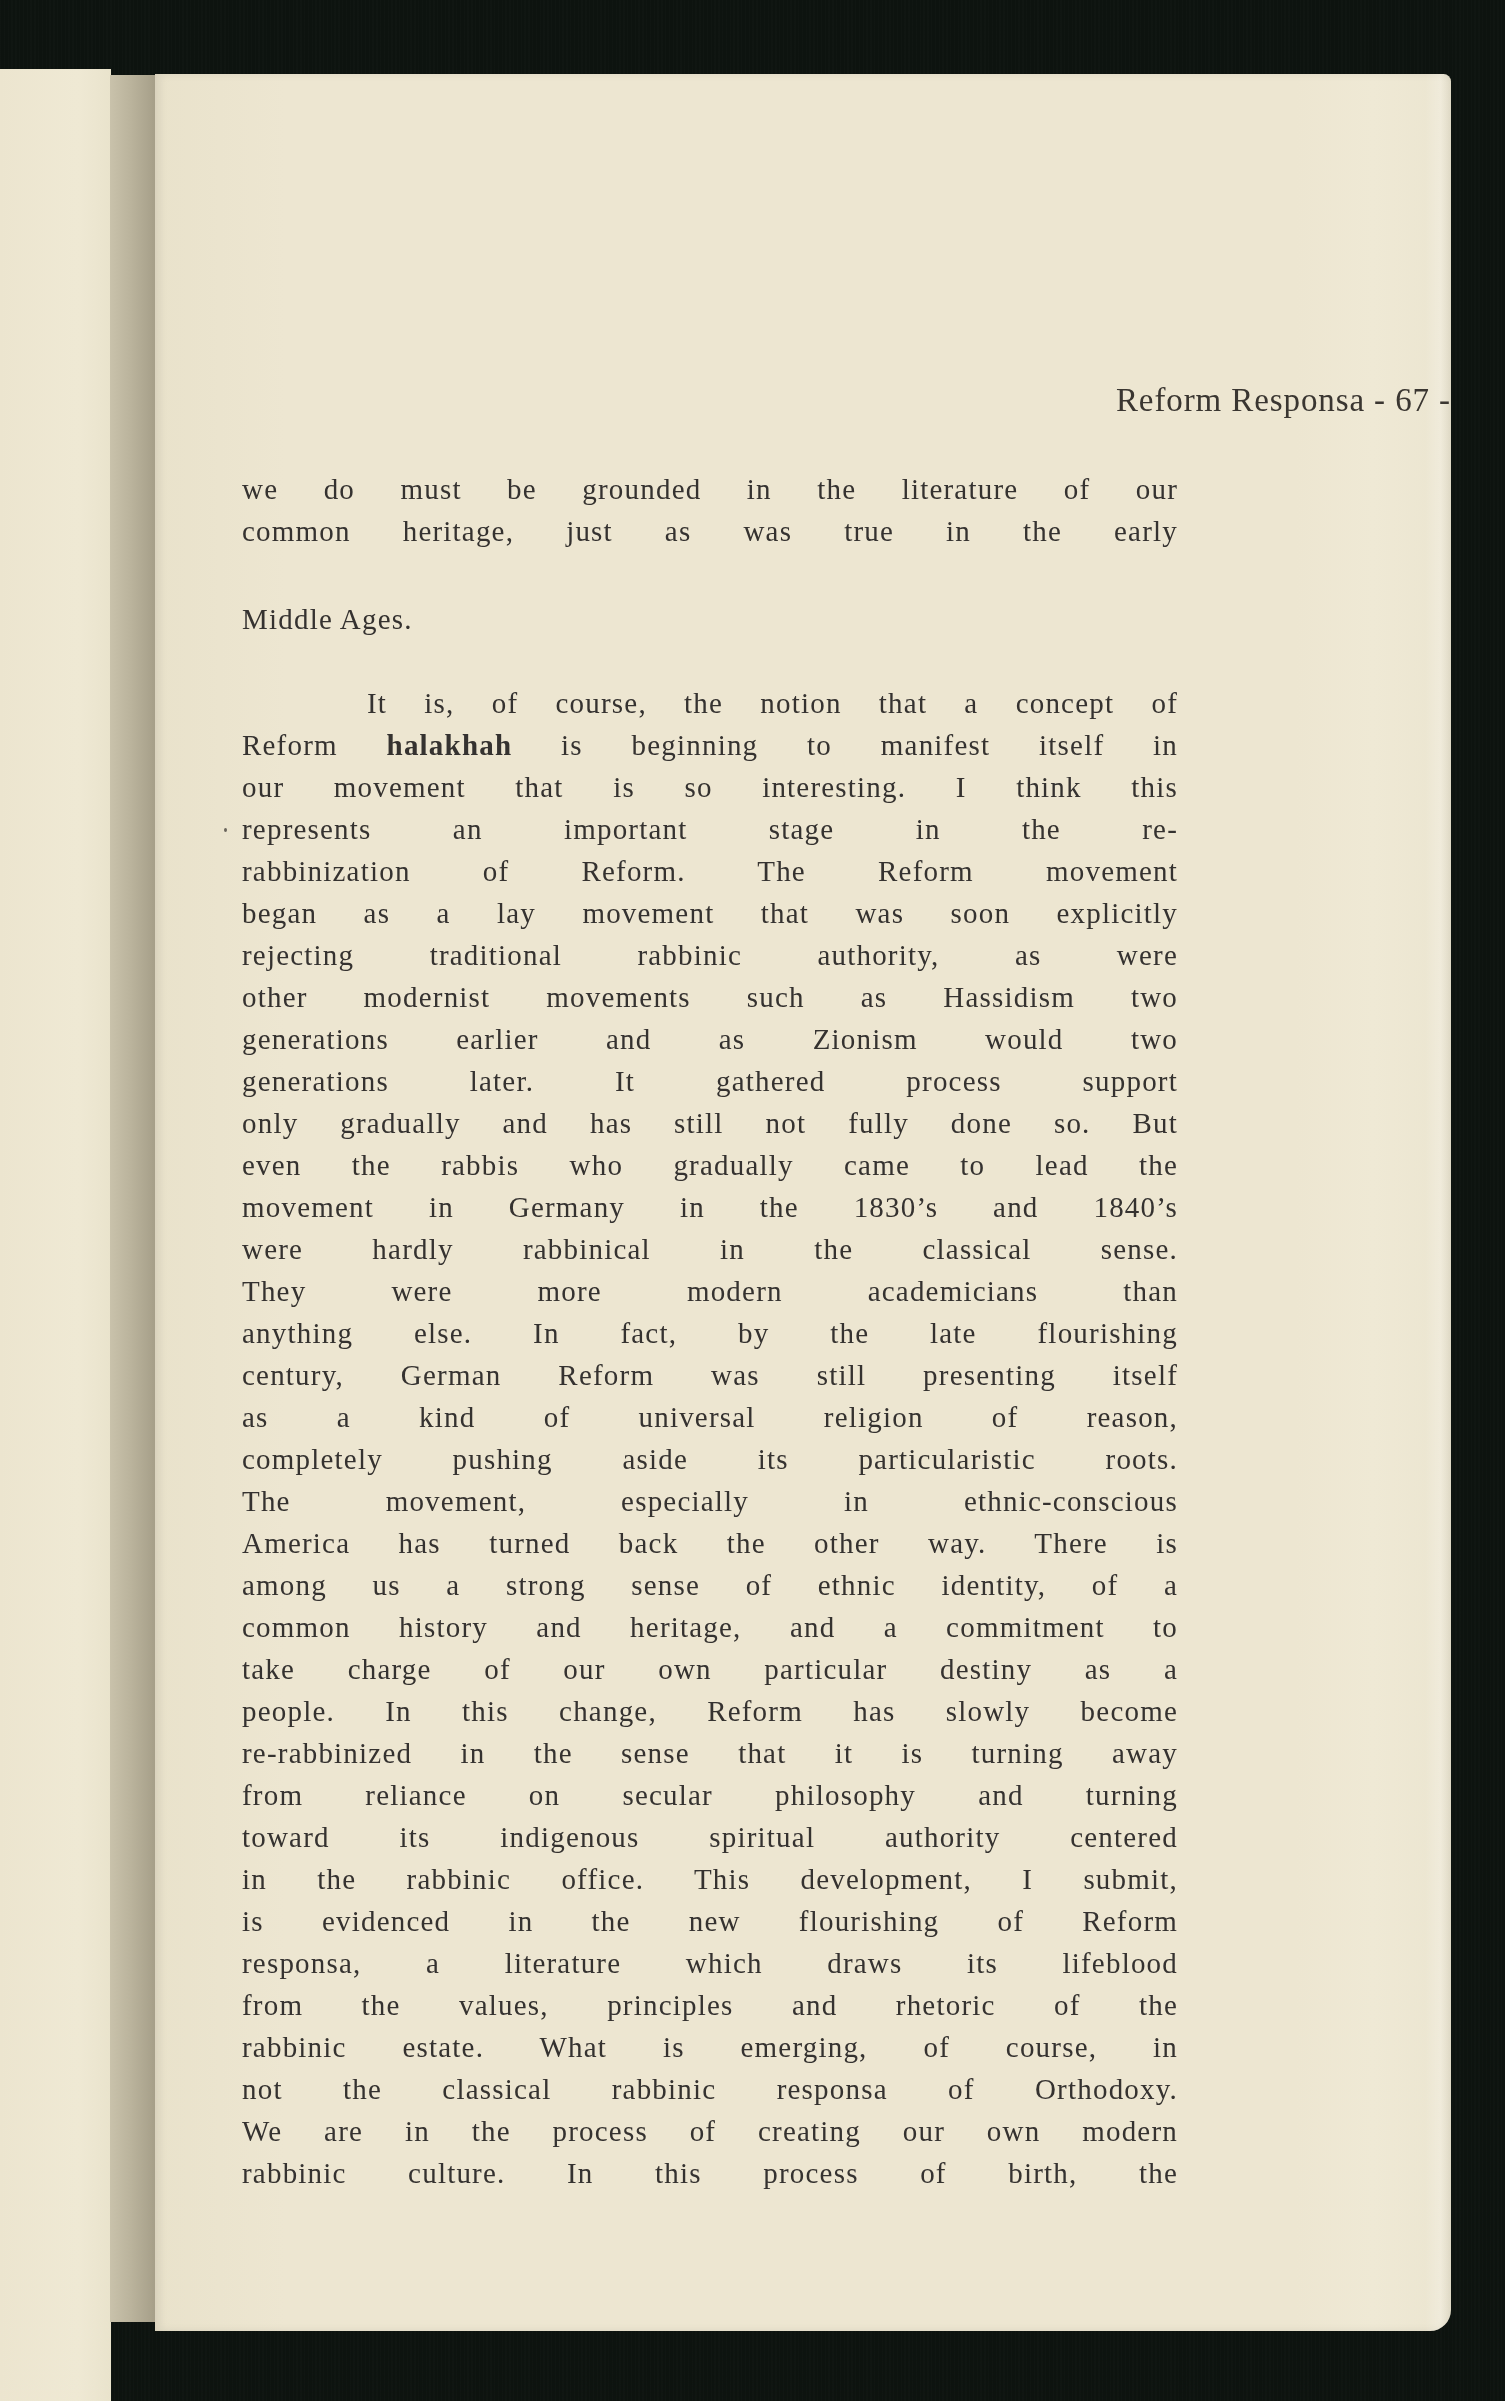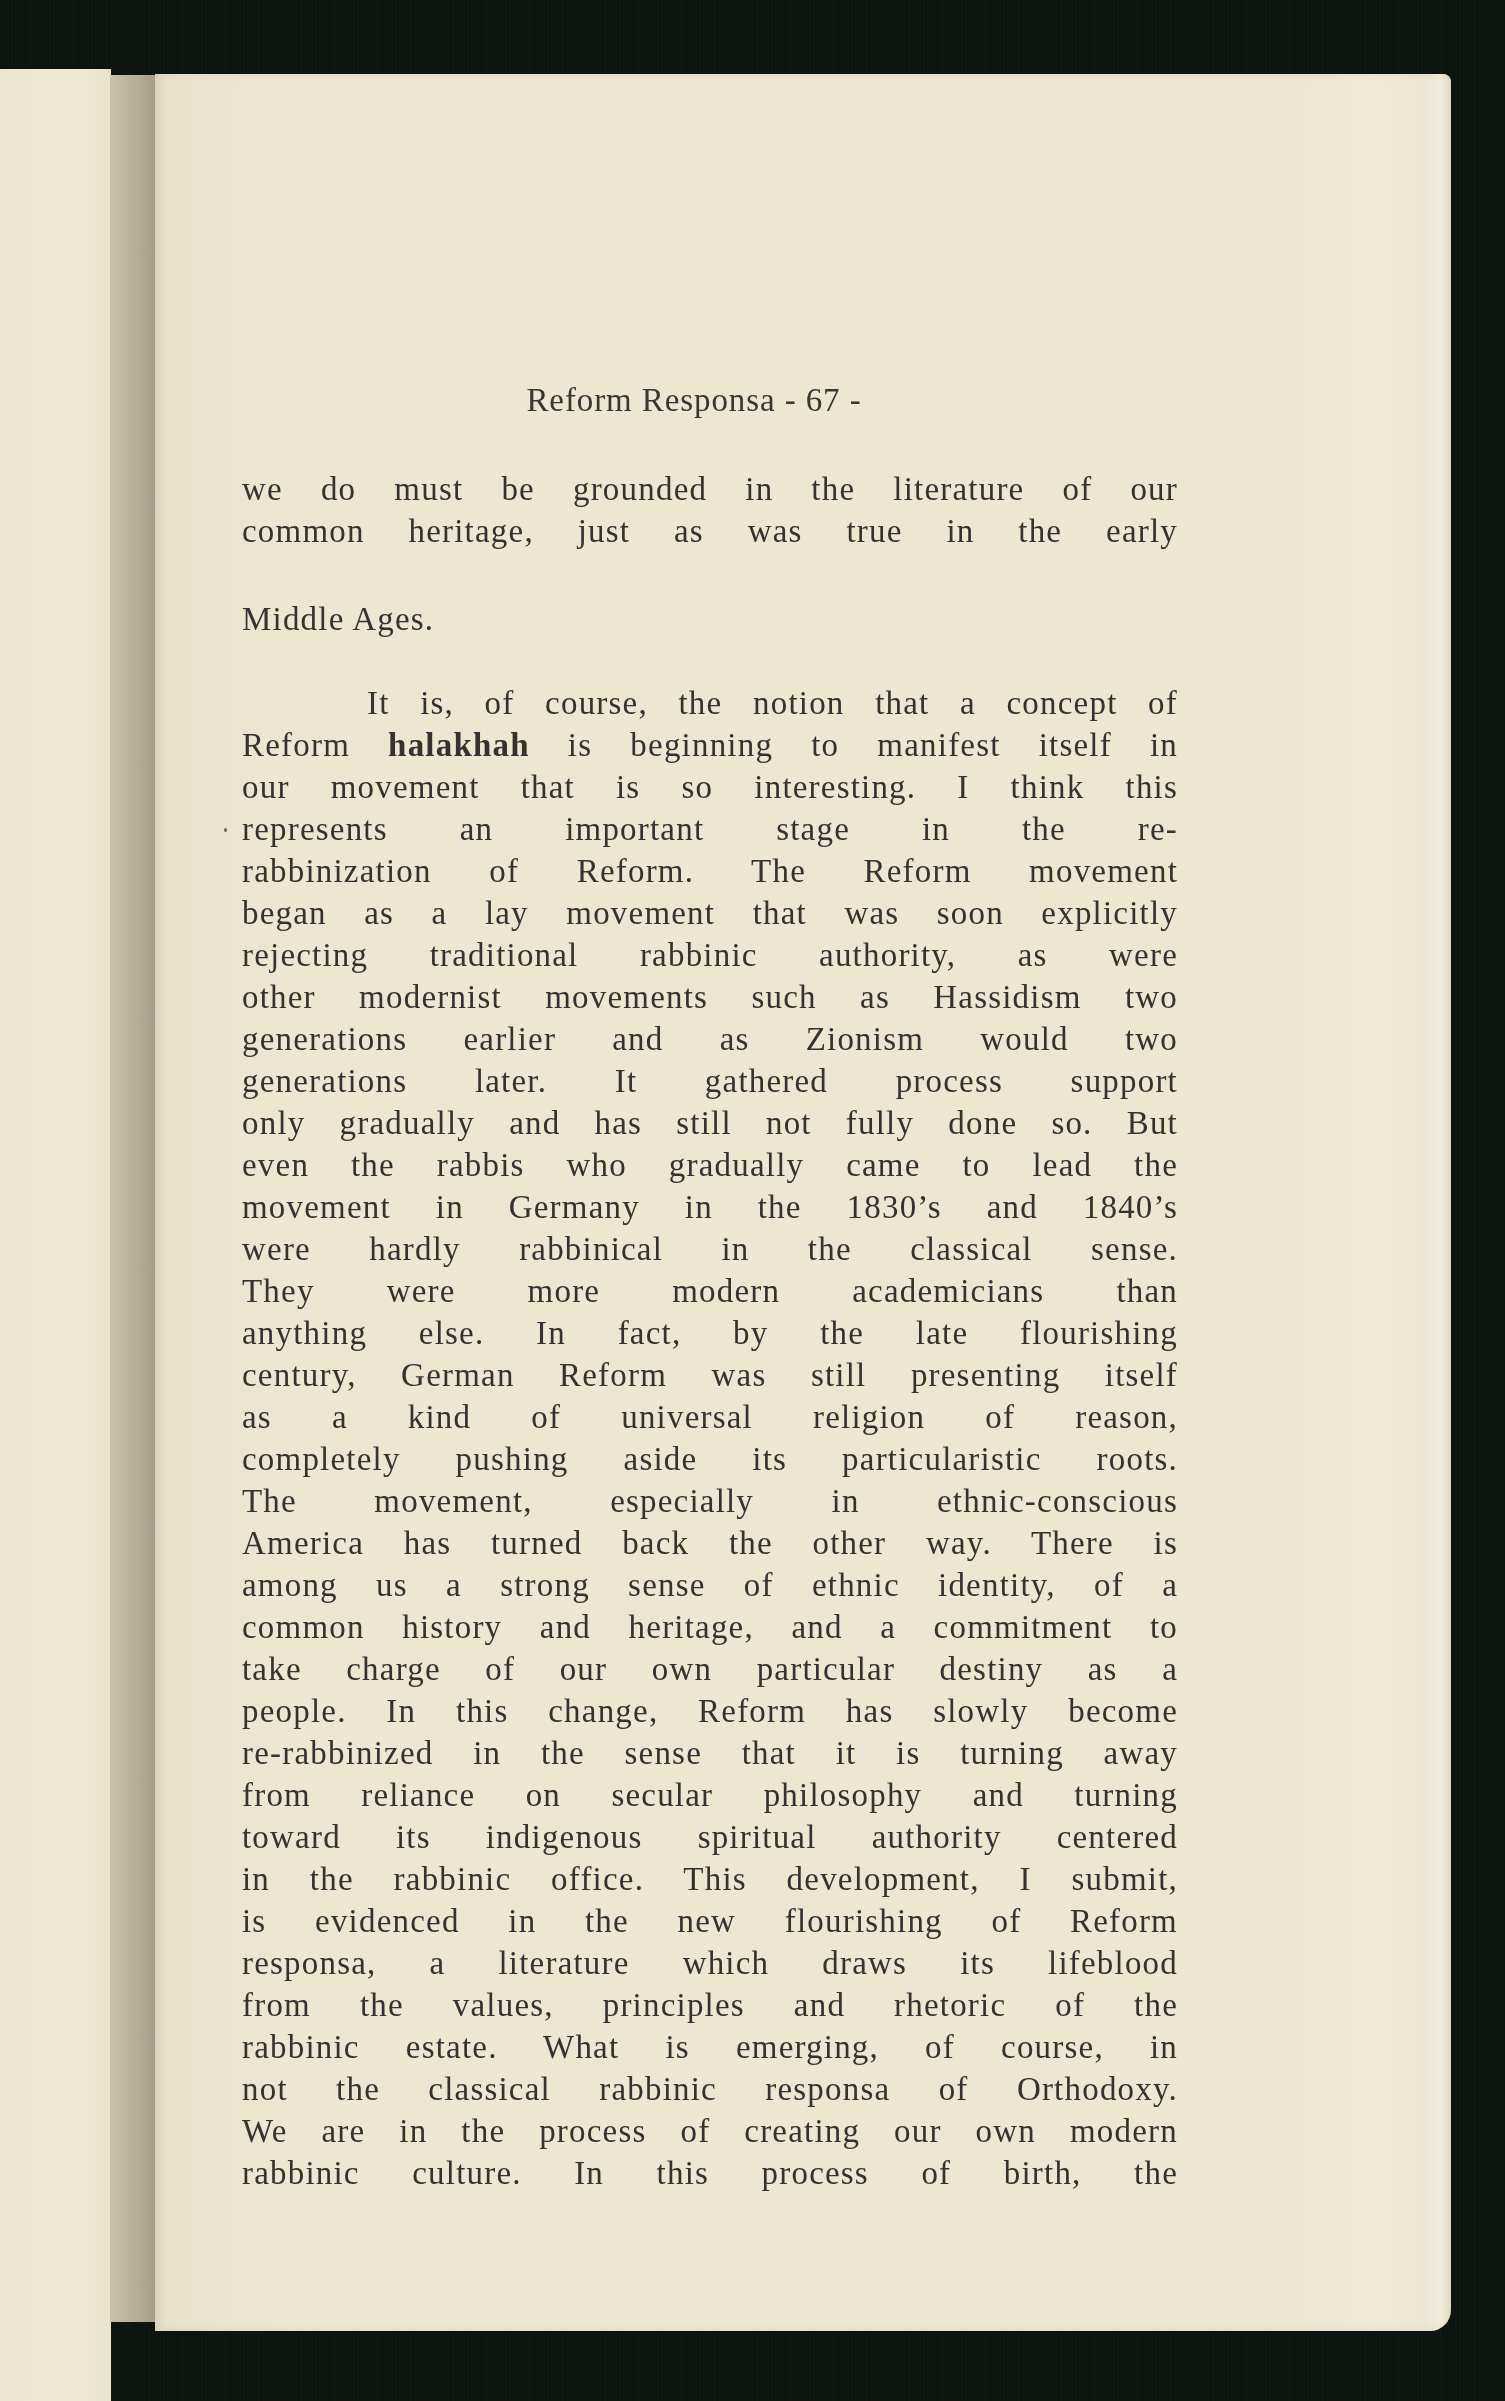--- a/index.html
+++ b/index.html
@@ -31,29 +31,29 @@
     border-bottom-right-radius: 21px;
     box-shadow: inset 4.5px 0 9px rgba(0,0,0,0.08);
   }
   .page-edge {
     position: absolute; right: 0; top: 0; width: 25.6px; height: 100%;
     background: linear-gradient(90deg, rgba(255,255,255,0) 0%, rgba(255,255,255,0.22) 60%, rgba(0,0,0,0.05) 100%);
     border-top-right-radius: 7.5px; border-bottom-right-radius: 21px;
   }
   .running-head {
     position: absolute; left: 155px; width: 1296px; top: 382px;
-    text-align: center;
+    text-align: right;
     font-size: 33px; color: #3a3631;
     letter-spacing: 0.9px;
     text-indent: -218px;
   }
   .body-text {
     position: absolute; left: 242px; top: 468px; width: 936px;
     color: #353230;
-    font-size: 33px;
+    font-size: 29px;
     letter-spacing: 1.2px;
     line-height: 42px;
   }
   .line {
     display: block; white-space: nowrap;
     text-align: justify; text-align-last: justify;
     height: 42px;
   }
   .line.last { text-align-last: left; margin-top: 46px; }
   .line.indent { padding-left: 125px; }

